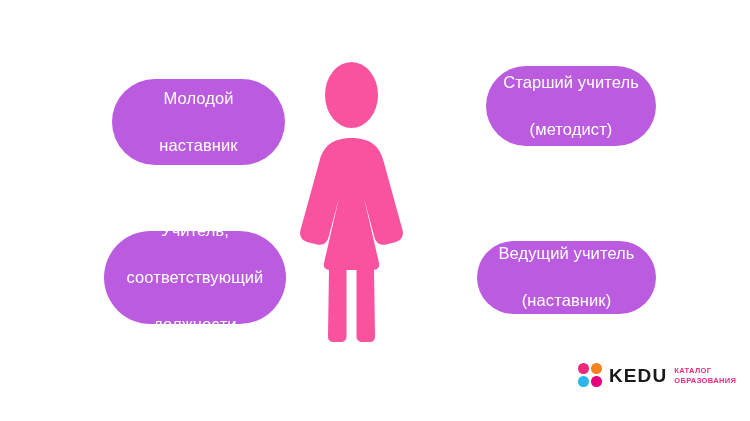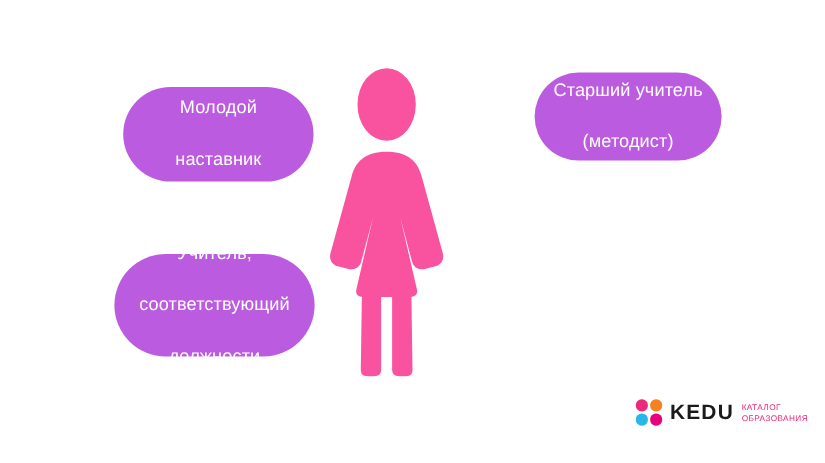--- a/index.html
+++ b/index.html
@@ -90,21 +90,21 @@
     font-size: 19px;
     font-weight: 700;
     letter-spacing: 1.1px;
     color: #1a1a1a;
     line-height: 1;
     flex: 0 0 auto;
   }
   #logo-tagline {
     font-family: "Liberation Sans", "DejaVu Sans", sans-serif;
     font-size: 7.5px;
-    font-weight: 400;
+    font-weight: 700;
     letter-spacing: 0.35px;
     line-height: 1.28;
     flex: 0 0 auto;
     padding-top: 1px;
   }
   #logo-tagline div { white-space: nowrap; }
 </style>
 </head>
 <body>
 
@@ -115,20 +115,23 @@
   </div>
 
   <div class="pill" id="pill-matching" style="background: rgb(187, 92, 224); color: rgb(255, 255, 255);">
     <span><span>Учитель,</span><br><span>соответствующий</span><br><span>должности</span></span>
   </div>
 
   <div class="pill" id="pill-senior" style="background: rgb(187, 92, 224); color: rgb(255, 255, 255);">
     <span><span>Старший учитель</span><br><span>(методист)</span></span>
   </div>
 
+  <div class="pill" id="pill-leading" style="background: rgb(187, 92, 224); color: rgb(255, 255, 255);">
+    <span><span>Ведущий учитель</span><br><span>(наставник)</span></span>
+  </div>
 
   <div id="figure">
     <svg viewBox="0 0 160 295" xmlns="http://www.w3.org/2000/svg">
       <g id="fig-parts">
 
         <ellipse cx="53.5" cy="40" rx="26.5" ry="33" fill="#f9539f"></ellipse>
 
         <path d="M53.5,83
                  C 34,83 25,92 21.5,106
                  L 2.5,175

